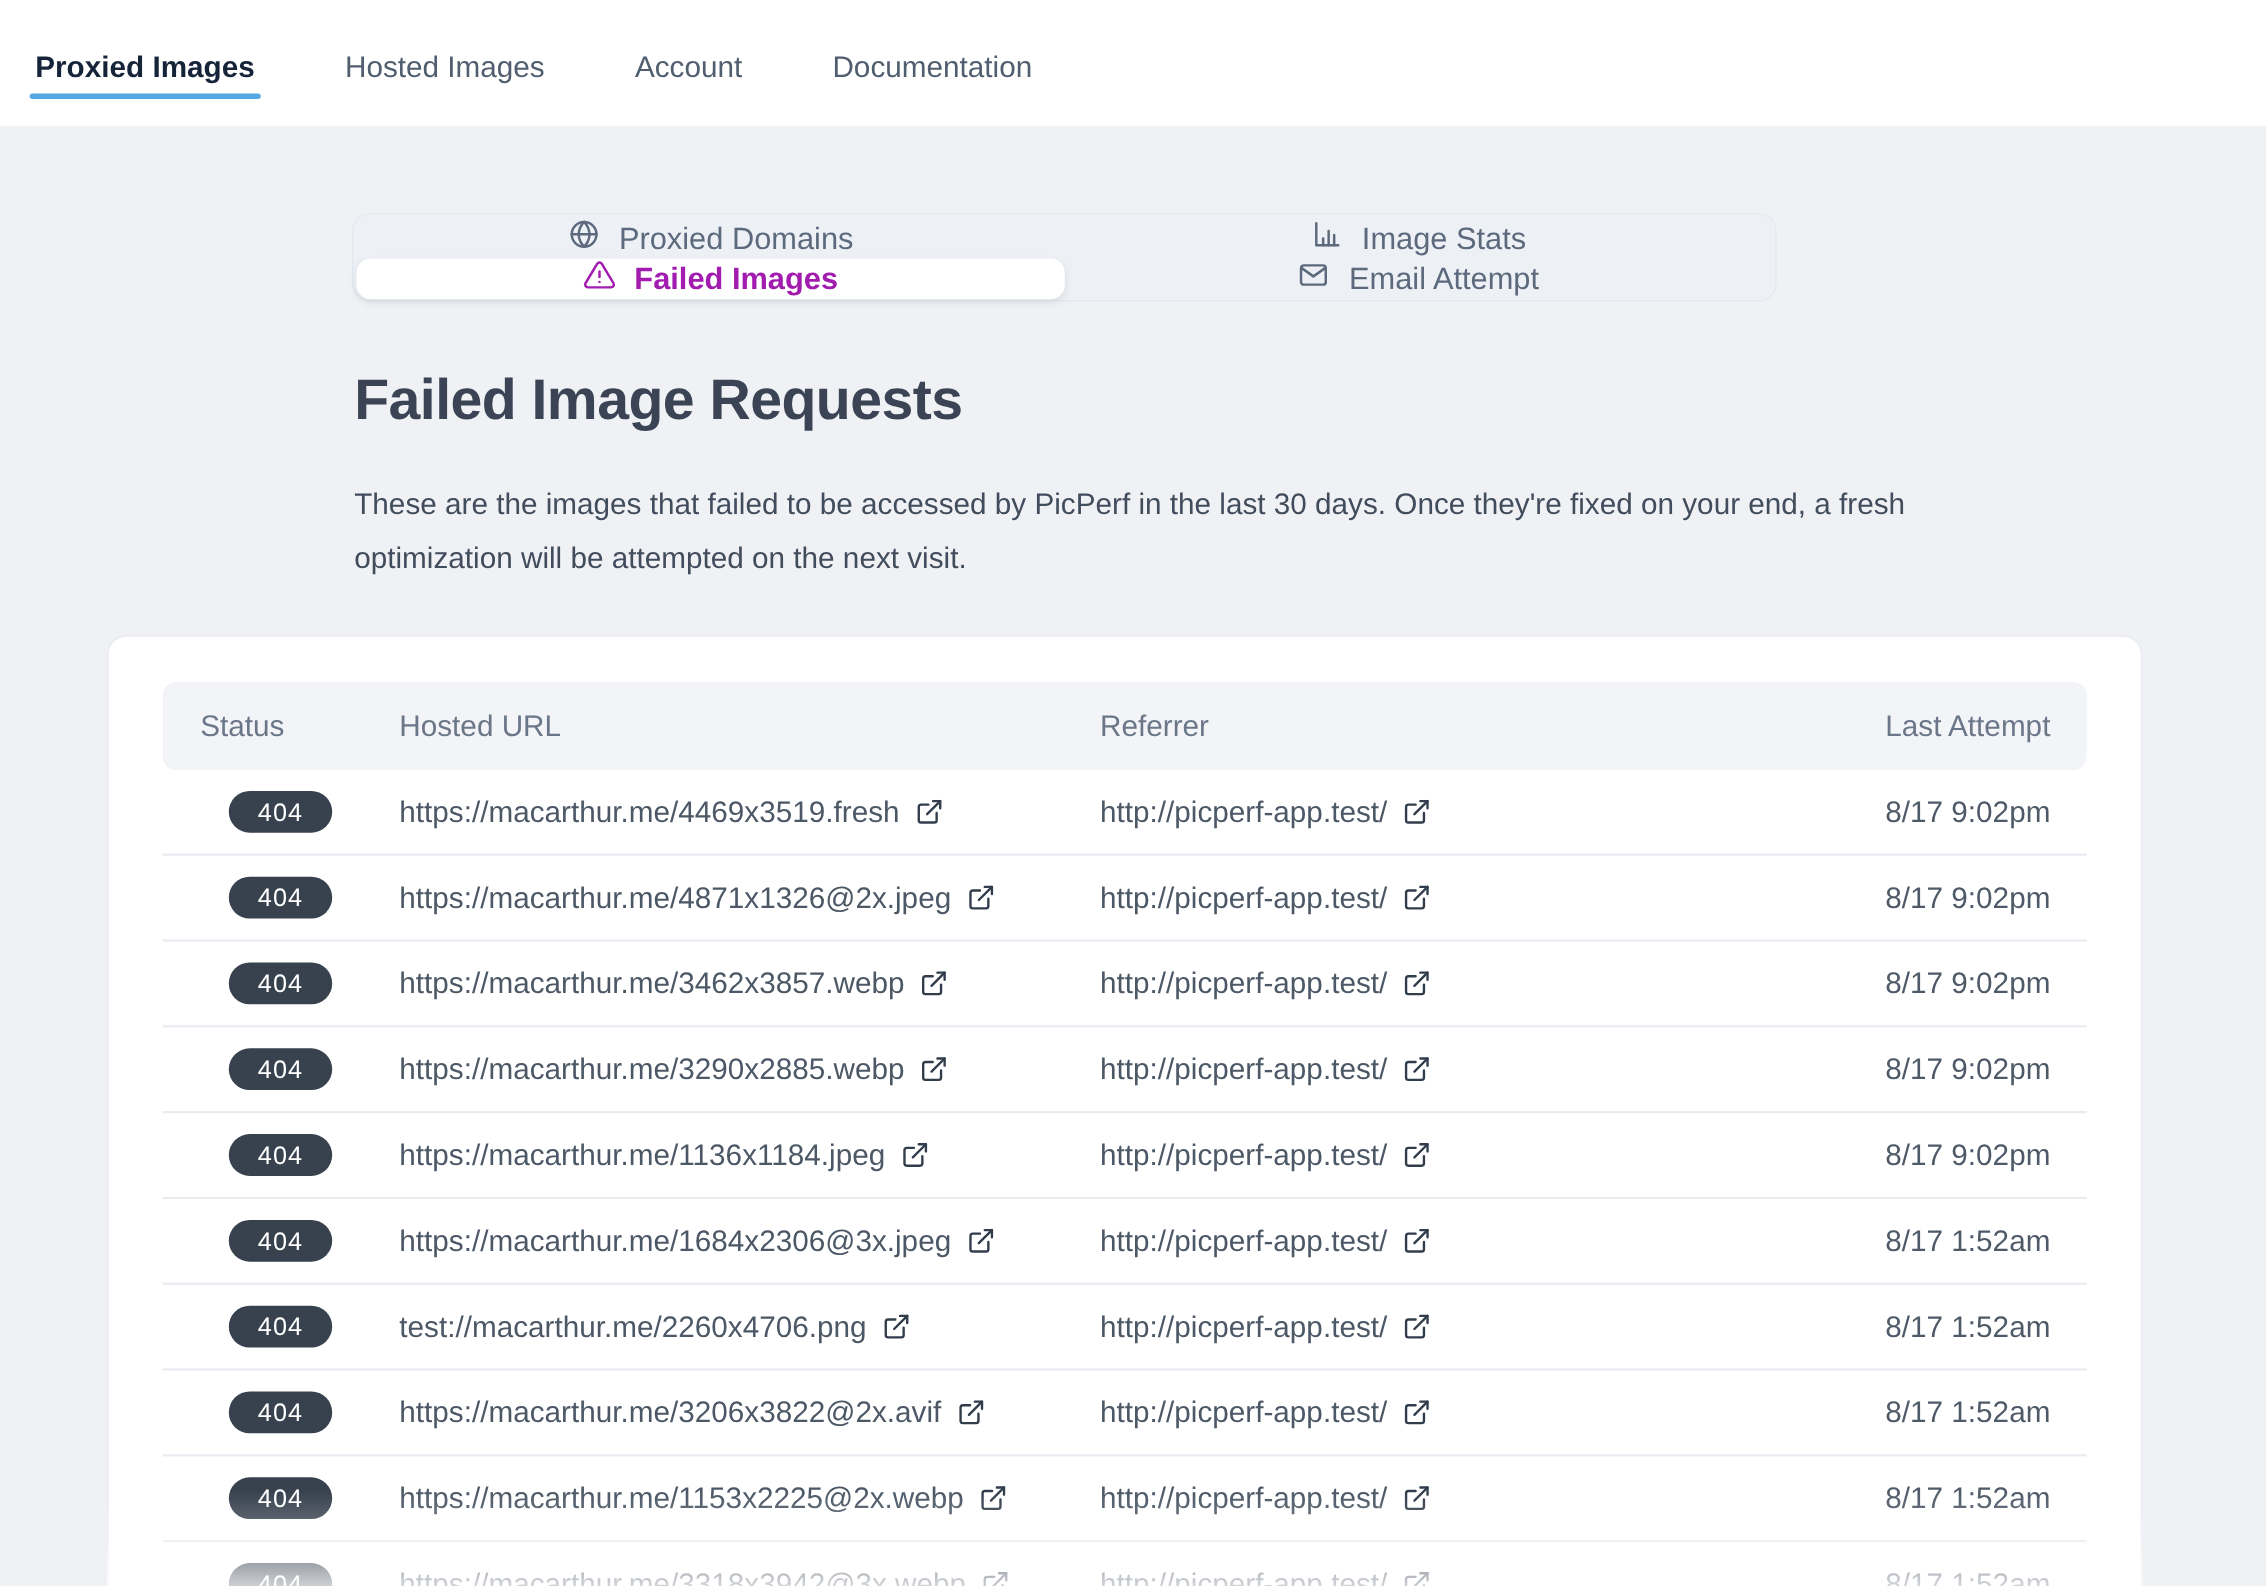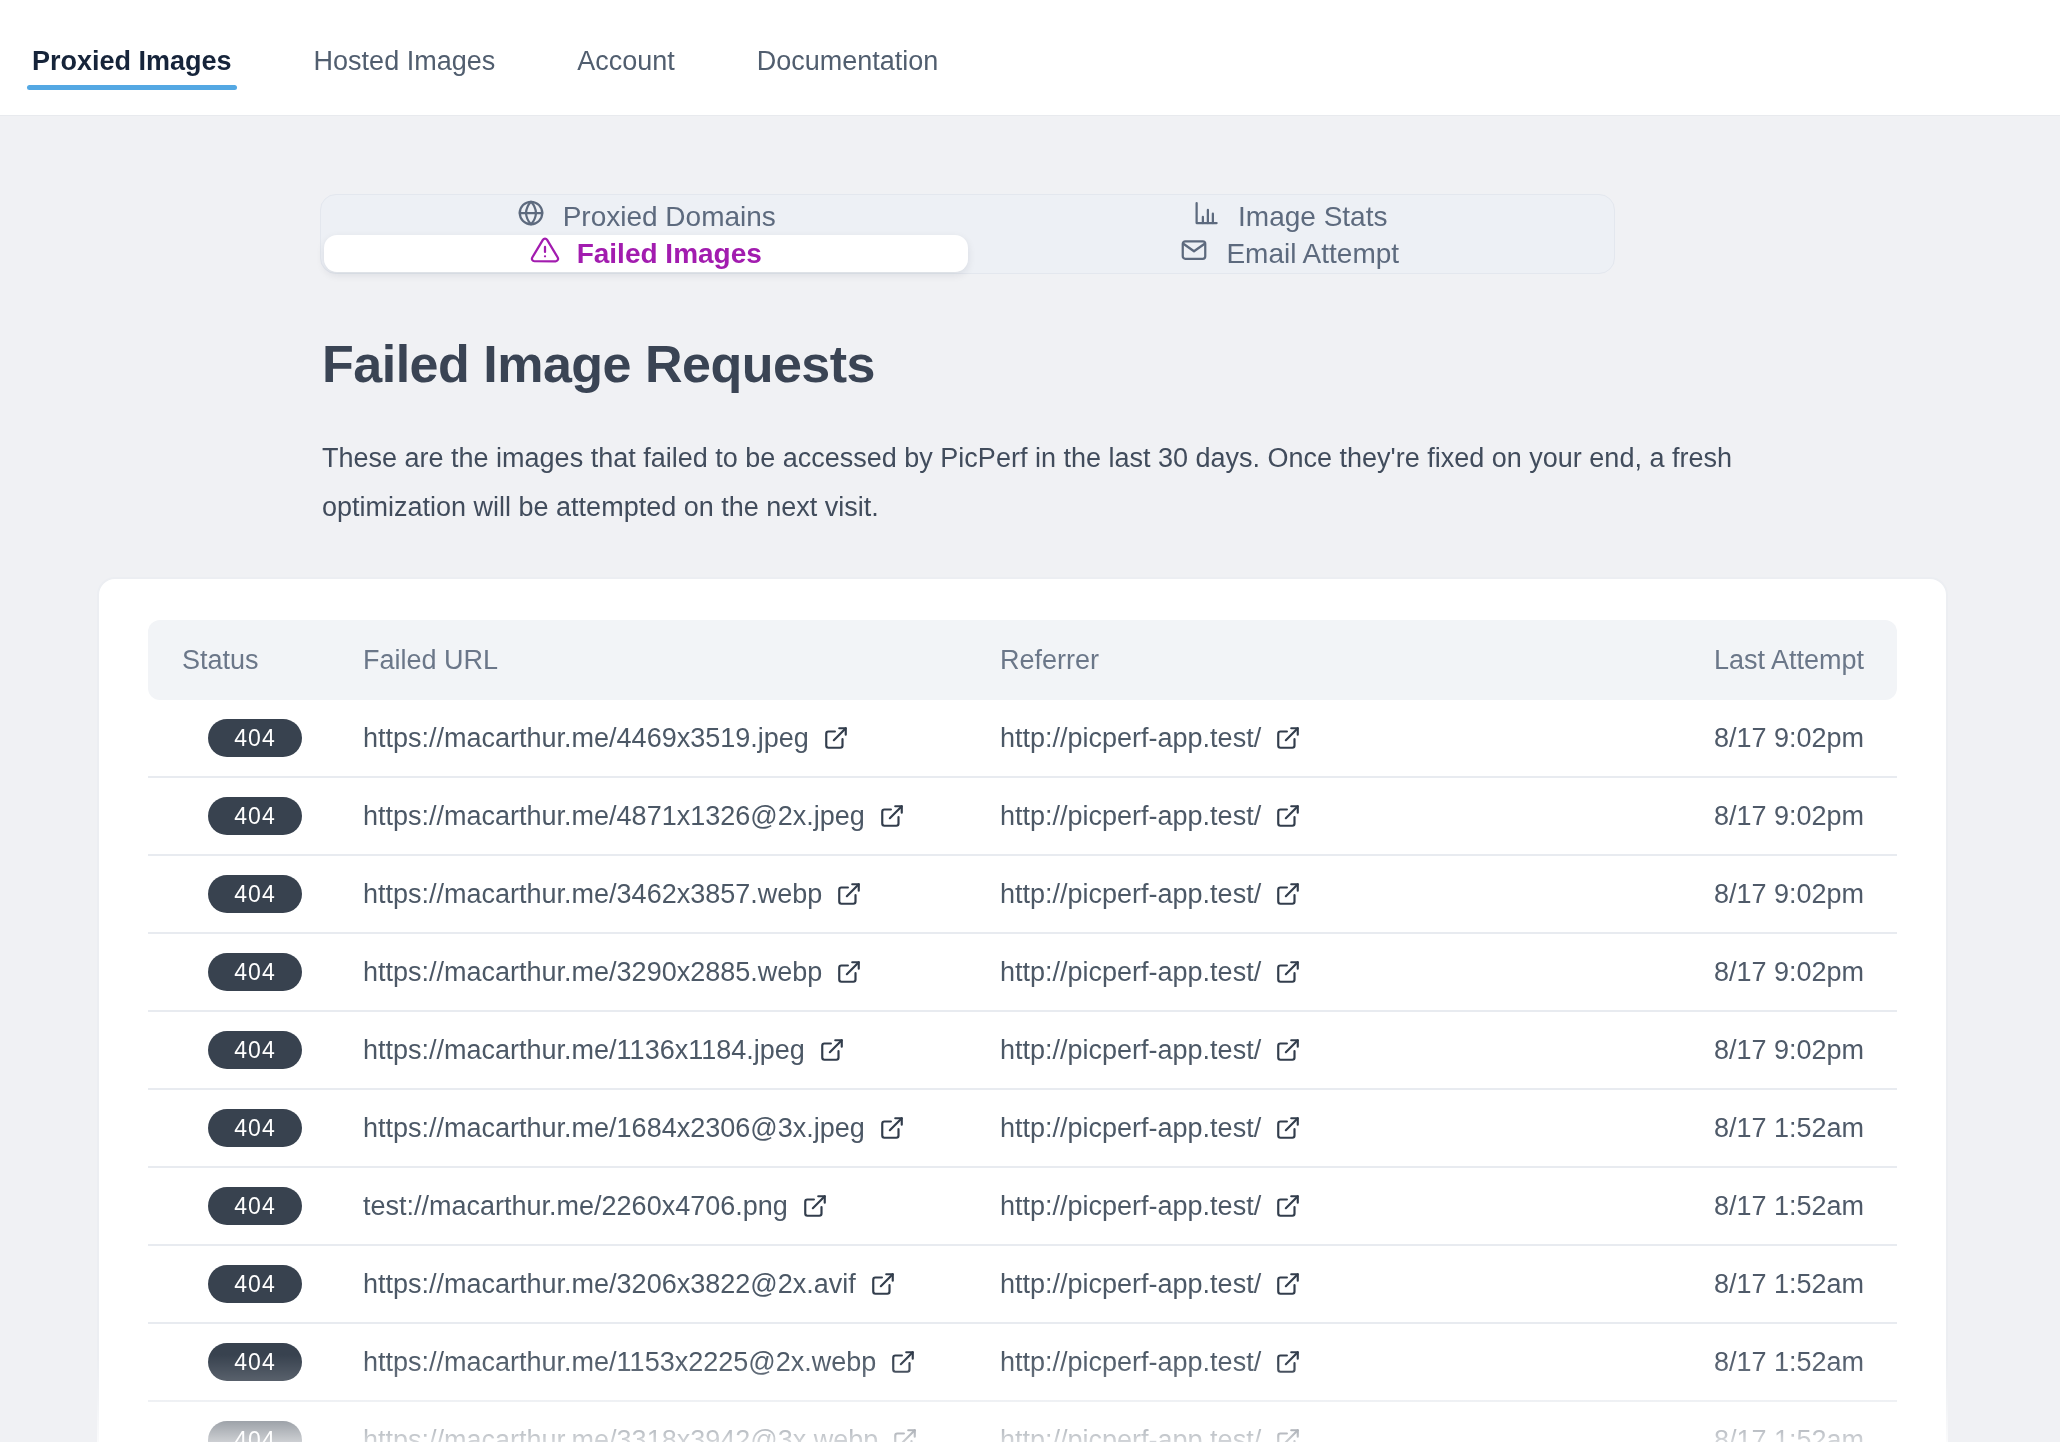--- a/index.html
+++ b/index.html
@@ -150,31 +150,31 @@
       <span>Email Attempt</span>
     </button>
   </div>
 
   <h1>Failed Image Requests</h1>
   <p class="description">These are the images that failed to be accessed by PicPerf in the last 30 days. Once they're fixed on your end, a fresh optimization will be attempted on the next visit.</p>
 
   <section class="card">
     <div class="thead">
       <span>Status</span>
-      <span>Failed URL</span>
+      <span>Hosted URL</span>
       <span>Referrer</span>
       <span class="th-right">Last Attempt</span>
     </div>
     <div id="rows">
   <div class="row">
     <div>
       <span class="badge">404</span>
     </div>
     <div class="cell-flex">
-      <a class="link">https://macarthur.me/4469x3519.jpeg</a>
+      <a class="link">https://macarthur.me/4469x3519.fresh</a>
       <span class="ext">
         <svg viewBox="0 0 24 24" fill="none" stroke="currentColor" stroke-width="2" stroke-linecap="round" stroke-linejoin="round">
           <path d="M18 13v6a2 2 0 0 1-2 2H5a2 2 0 0 1-2-2V8a2 2 0 0 1 2-2h6"></path>
           <polyline points="15 3 21 3 21 9"></polyline>
           <line x1="10" y1="14" x2="21" y2="3"></line>
         </svg>
       </span>
     </div>
     <div class="cell-flex">
       <a class="link">http://picperf-app.test/</a>

